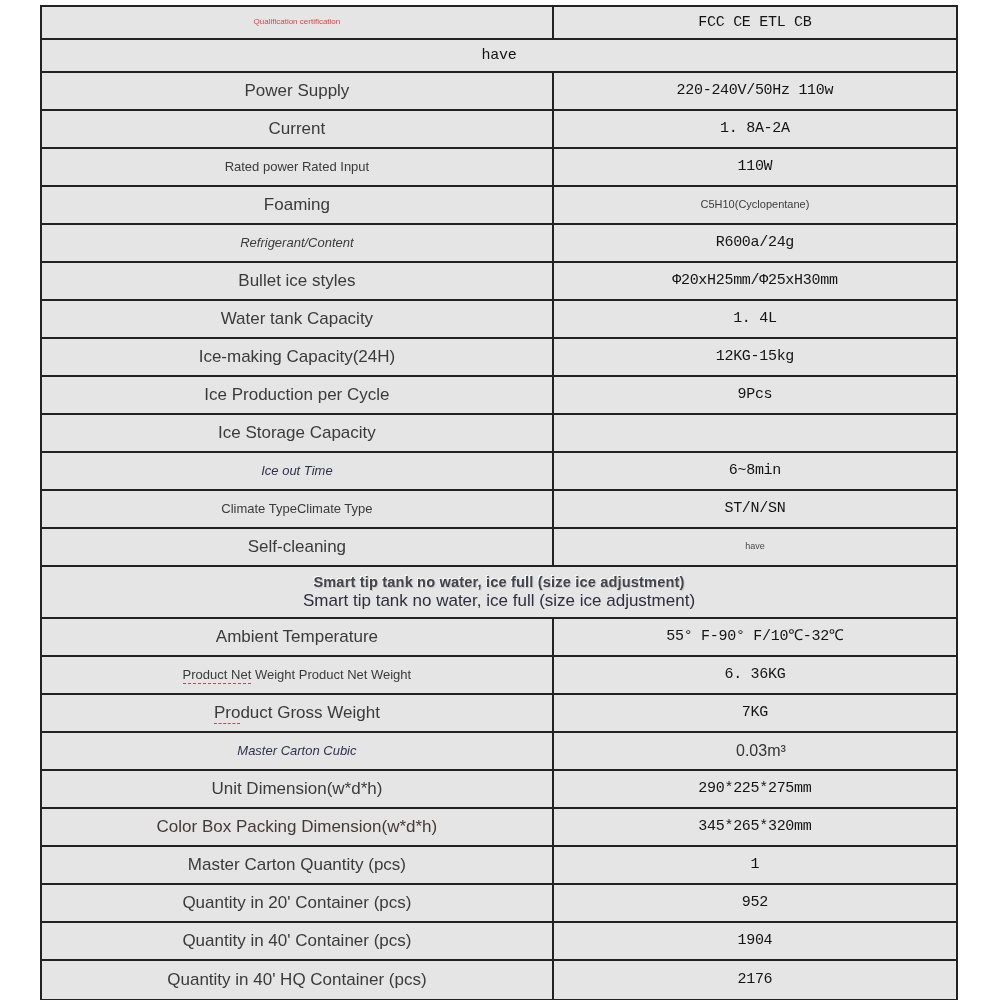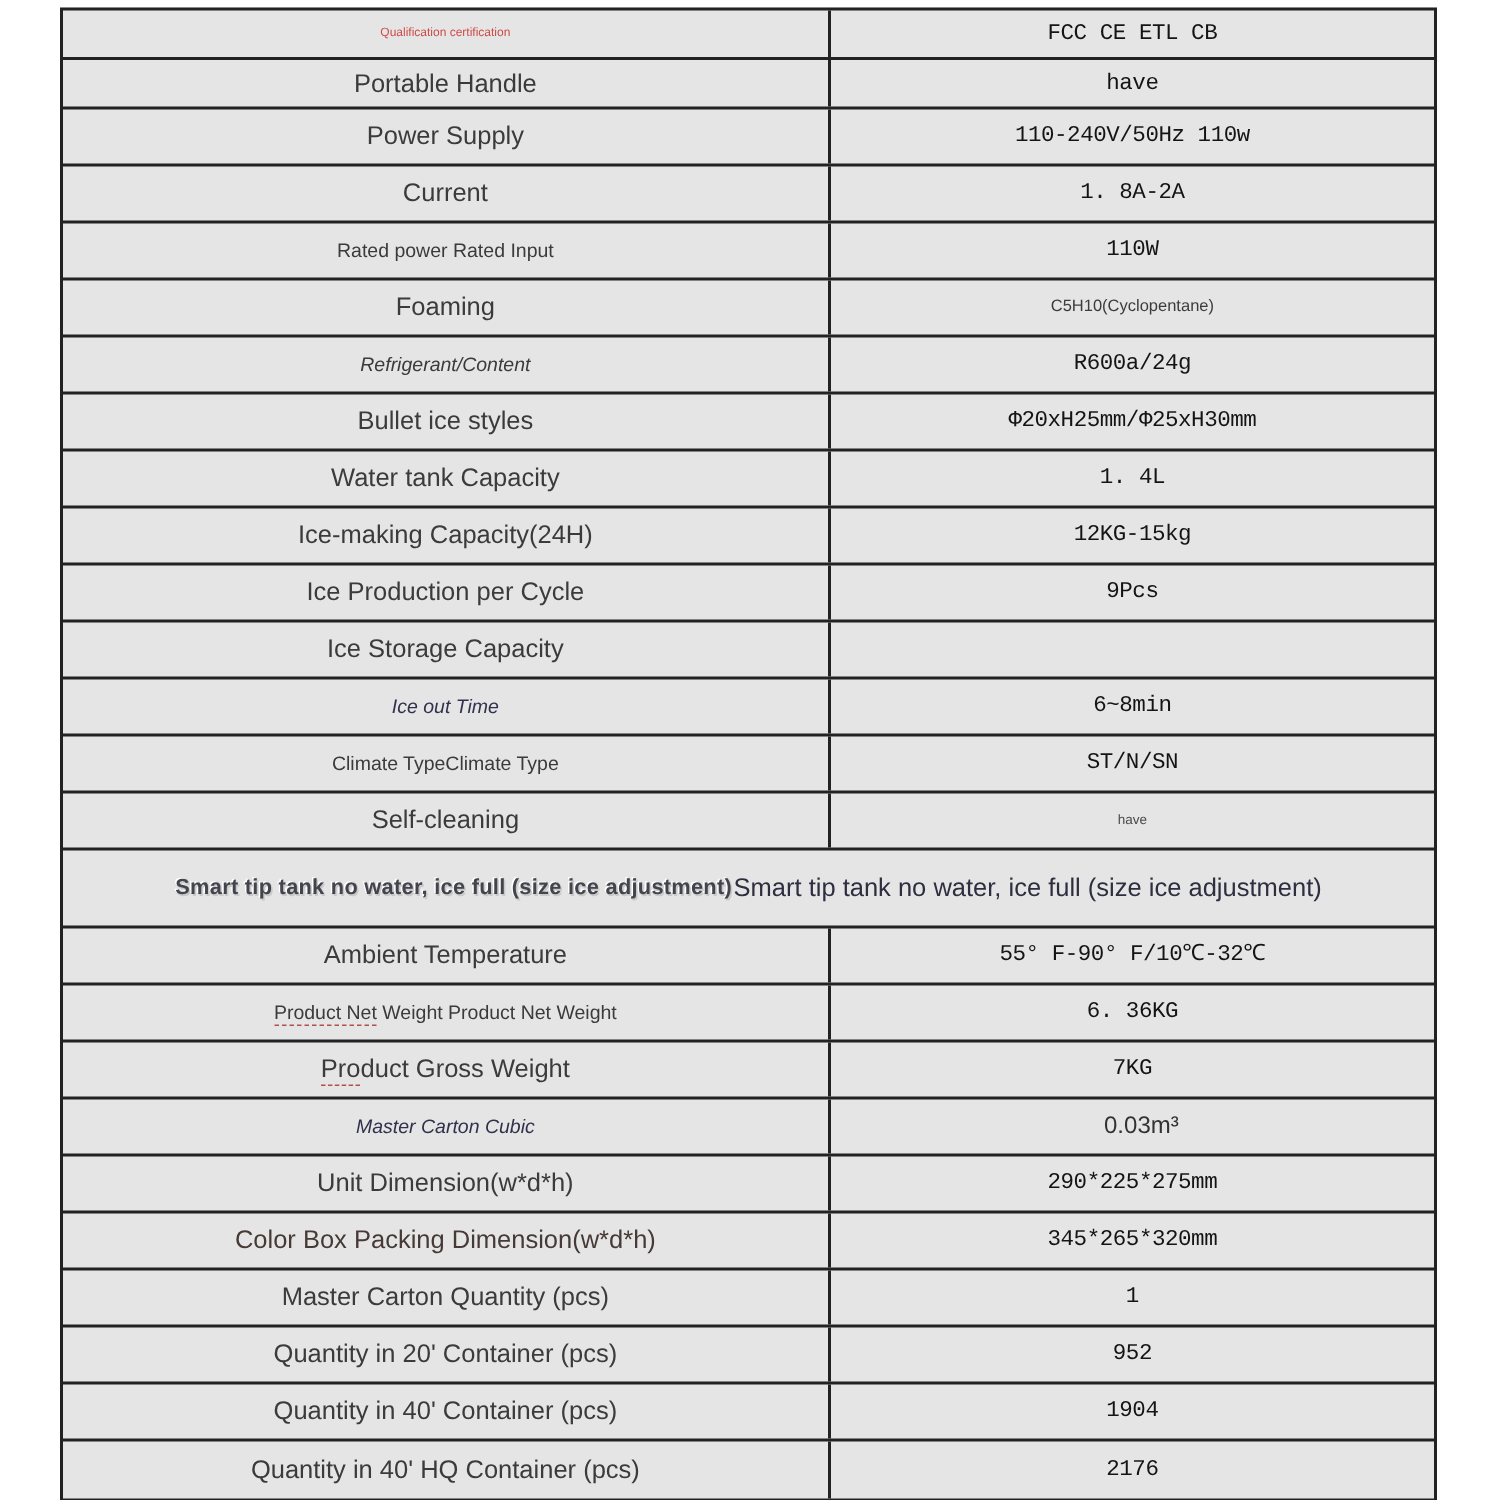--- a/index.html
+++ b/index.html
@@ -54,20 +54,21 @@
     font-family: "Liberation Mono", monospace;
     font-size: 15px;
     letter-spacing: -0.3px;
   }
   .value.sans { font-family: "Liberation Sans", sans-serif; font-size: 16px; color: #333333; margin-left: 12px; }
   .value.sans-xs { font-family: "Liberation Sans", sans-serif; font-size: 11px; color: #3c3c3c; }
   .value.sans-xxs { font-family: "Liberation Sans", sans-serif; font-size: 9px; color: #4a4a4a; }
   
   .t-row.merged {
     height: 52px;
+    flex-direction: column;
     align-items: center;
     justify-content: center;
     gap: 1px;
   }
   .tip-line1 {
     font-size: 14.5px;
     font-weight: 700;
     color: #44444e;
     letter-spacing: 0.2px;
     text-shadow: 1px 1px 0 #c9c9c9, -1px -1px 0 #ffffff, 0 0 1px #9a9a9a;
@@ -89,34 +90,31 @@
   <div class="t-row h-sm">
     <div class="cell label-cell">
       <span class="label xs red">Qualification certification</span>
     </div>
     <div class="cell value-cell">
       <span class="value mono">FCC CE ETL CB</span>
     </div>
   </div>
 
   <div class="t-row h-sm">
-    <div class="cell label-cell">
-      <span class="label lg">Portable Handle</span>
-    </div>
     <div class="cell value-cell">
       <span class="value mono">have</span>
     </div>
   </div>
 
   <div class="t-row">
     <div class="cell label-cell">
       <span class="label lg">Power Supply</span>
     </div>
     <div class="cell value-cell">
-      <span class="value mono">110-240V/50Hz 110w</span>
+      <span class="value mono">220-240V/50Hz 110w</span>
     </div>
   </div>
 
   <div class="t-row">
     <div class="cell label-cell">
       <span class="label lg">Current</span>
     </div>
     <div class="cell value-cell">
       <span class="value mono">1. 8A-2A</span>
     </div>

